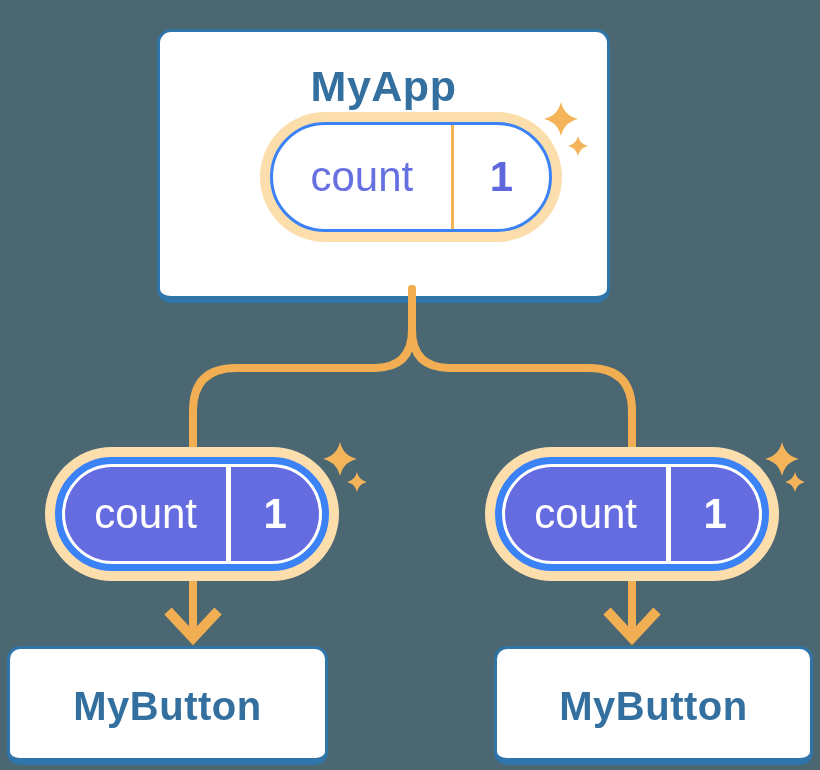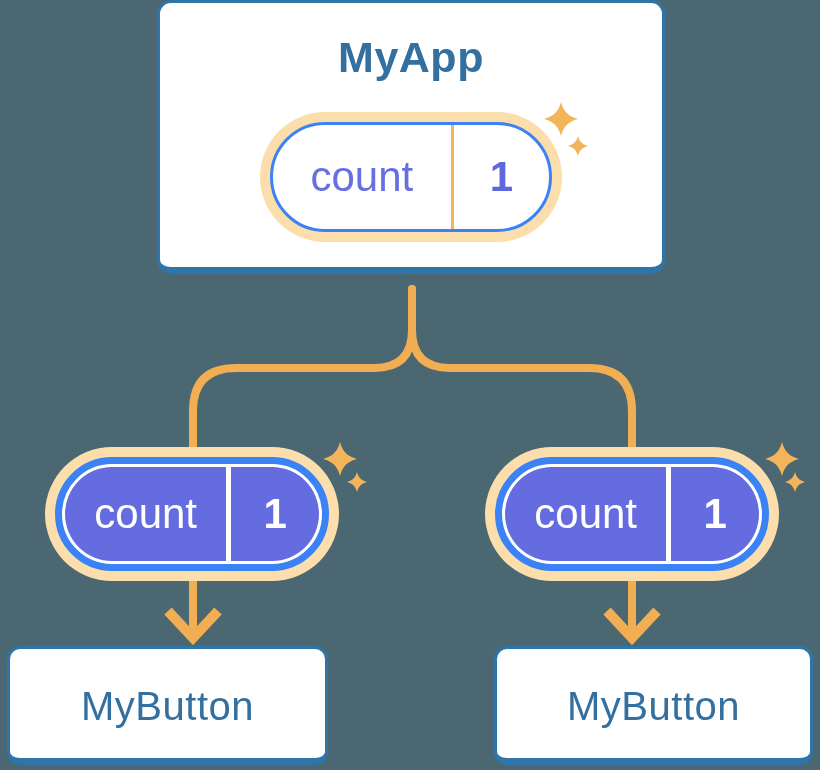--- a/index.html
+++ b/index.html
@@ -13,35 +13,35 @@
   
   .card {
     position:absolute;
     background:#ffffff;
     border:3px solid #2F75A9;
     border-bottom-width:7px;
     border-radius:14px;
     box-sizing:border-box;
     z-index:1;
   }
-  .card-parent { left:157px; top:0; width:508px; height:274px; }
+  .card-parent { left:157px; top:29px; width:453px; height:274px; }
   .parent-title {
     position:absolute; left:0; top:30px; width:100%;
     text-align:center;
     font-size:43px; font-weight:700; color:#33709F;
     letter-spacing:0.5px;
   }
   .card-child {
     display:flex; align-items:center; justify-content:center;
     border-radius:13px;
   }
   .card-child-left  { left:7px;   top:646px; width:321px; height:119px; }
   .card-child-right { left:494px; top:646px; width:319px; height:119px; }
   .child-title {
-    font-size:40px; font-weight:400; color:#33709F;
+    font-size:40px; font-weight:700; color:#33709F;
     letter-spacing:0.5px; margin-top:6px;
   }
   
   .wires { position:absolute; left:0; top:0; z-index:2; }
   
   .pill {
     position:absolute;
     background:#FCDEAC;
     border-radius:999px;
     padding:10px;

